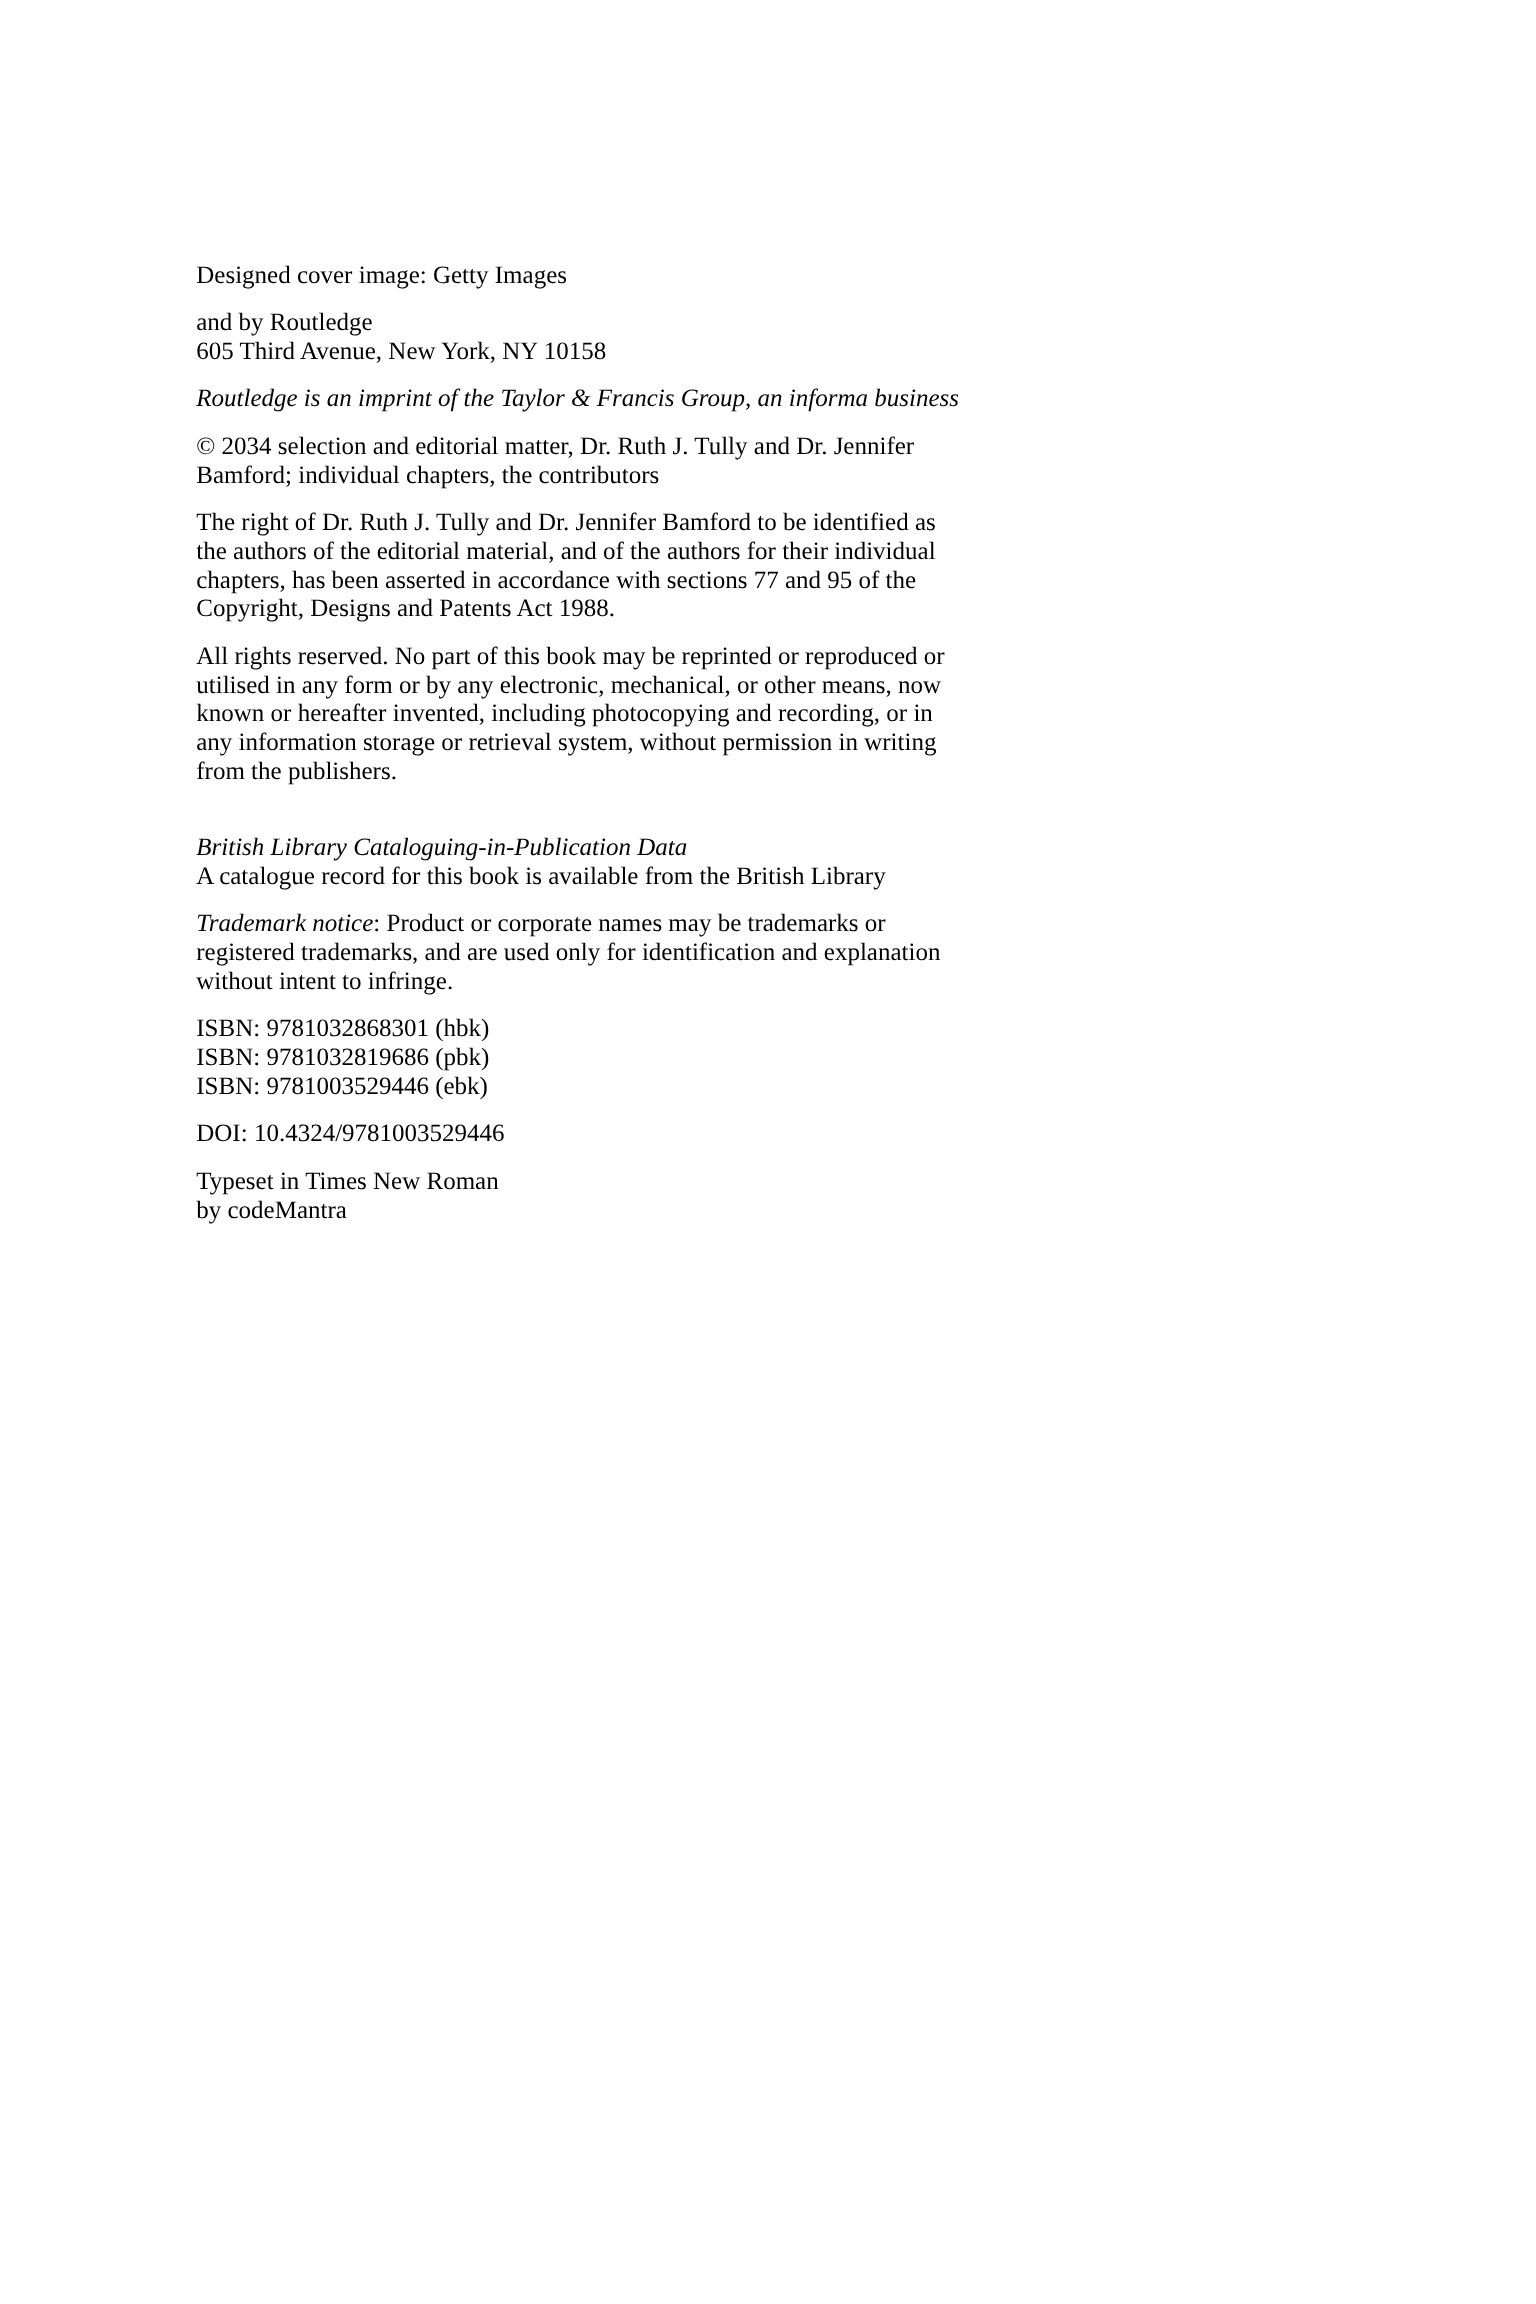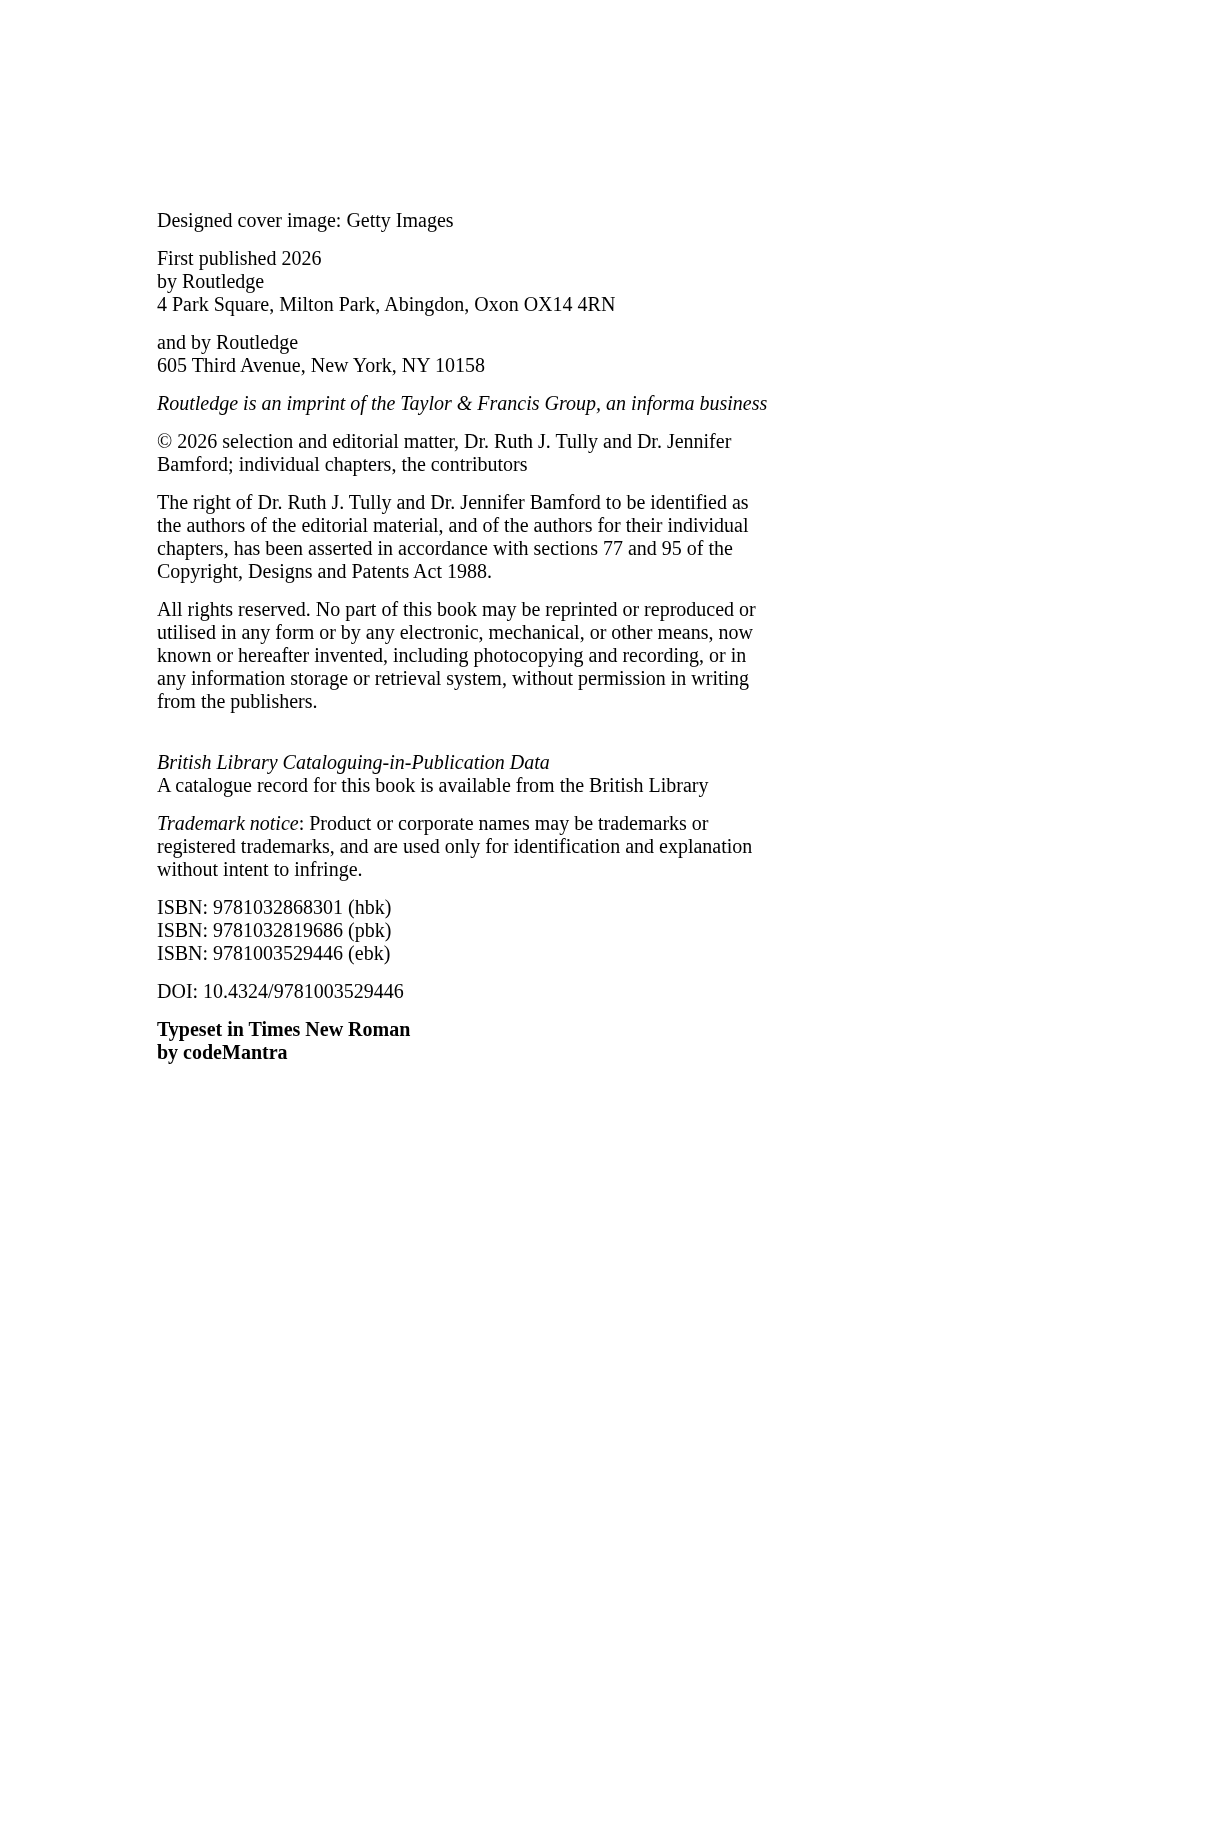--- a/index.html
+++ b/index.html
@@ -21,43 +21,40 @@
     left: 157px;
     top: 209px;
     width: 720px;
     font-size: 20px;
     line-height: 23px;
   }
   .para {
     margin: 0 0 15px 0;
     white-space: pre-line; 
   }
-  .para:last-child { margin-bottom: 0; font-weight: bold; }
+  .para:last-child { margin-bottom: 0; }
   .italic { font-style: italic; margin-top: 15px; }
   
   .isbn-gap { }
 </style>
 </head>
 <body>
 
 <div class="page">
   <div class="text-block">
 
     <p class="para">Designed cover image: Getty Images</p>
 
-    <p class="para">First published 2026
-by Routledge
-4 Park Square, Milton Park, Abingdon, Oxon OX14 4RN</p>
 
     <p class="para">and by Routledge
 605 Third Avenue, New York, NY 10158</p>
 
     <p class="para italic">Routledge is an imprint of the Taylor &amp; Francis Group, an informa business</p>
 
-    <p class="para">© 2026 selection and editorial matter, Dr. Ruth J. Tully and Dr. Jennifer
+    <p class="para">© 2034 selection and editorial matter, Dr. Ruth J. Tully and Dr. Jennifer
 Bamford; individual chapters, the contributors</p>
 
     <p class="para">The right of Dr. Ruth J. Tully and Dr. Jennifer Bamford to be identified as
 the authors of the editorial material, and of the authors for their individual
 chapters, has been asserted in accordance with sections 77 and 95 of the
 Copyright, Designs and Patents Act 1988.</p>
 
     <p class="para">All rights reserved. No part of this book may be reprinted or reproduced or
 utilised in any form or by any electronic, mechanical, or other means, now
 known or hereafter invented, including photocopying and recording, or in

